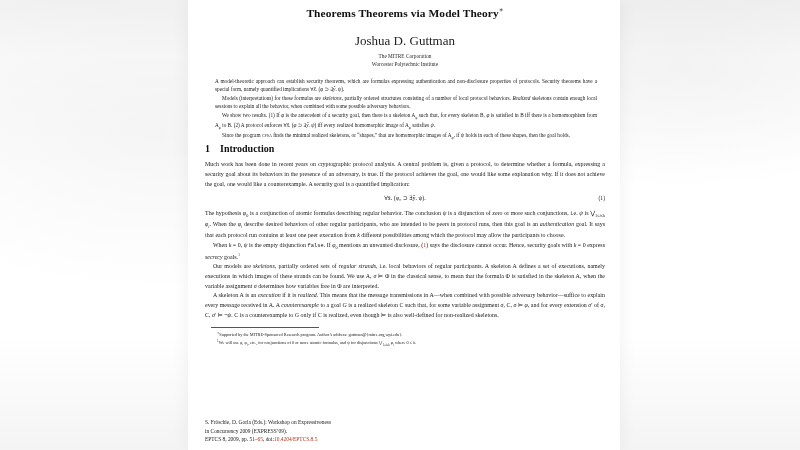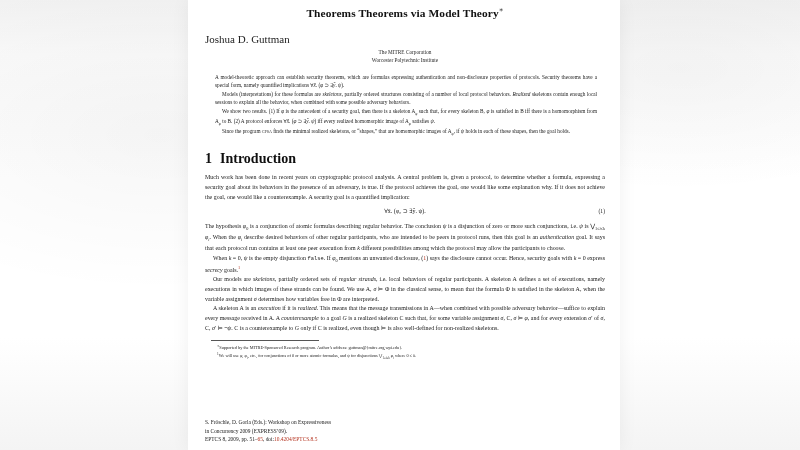--- a/index.html
+++ b/index.html
@@ -58,21 +58,22 @@
     font-size: 11.4px;
     font-weight: bold;
     letter-spacing: 0.1px;
     margin-top: 6px;
     line-height: 1.25;
     color: #111111;
   }
   .title sup { font-size: 7px; font-weight: normal; }
 
   .author {
-    font-size: 11px;
+    text-align: center;
+    font-size: 13px;
     margin-top: 13px;
     color: #222;
   }
   .affil {
     text-align: center;
     font-size: 5.3px;
     margin-top: 3.5px;
     color: #2a2a2a;
   }
   .affil.second { margin-top: 2px; }
@@ -82,22 +83,22 @@
     font-size: 5.25px;
     line-height: 1.52;
     text-align: justify;
     color: #191919;
     padding: 0 8px 0 10px;
   }
   .abstract p { margin: 0; text-indent: 0; }
   .abstract p + p { margin-top: 1.1px; text-indent: 7px; }
 
   .sec-head {
-    margin-top: 13px;
-    font-size: 14px;
+    margin-top: 1px;
+    font-size: 10px;
     font-weight: bold;
     color: #0f0f0f;
   }
   .sec-head .num { display: inline-block; width: 15px; }
 
   .body-text {
     font-size: 5.95px;
     line-height: 1.62;
     text-align: justify;
     color: #181818;

